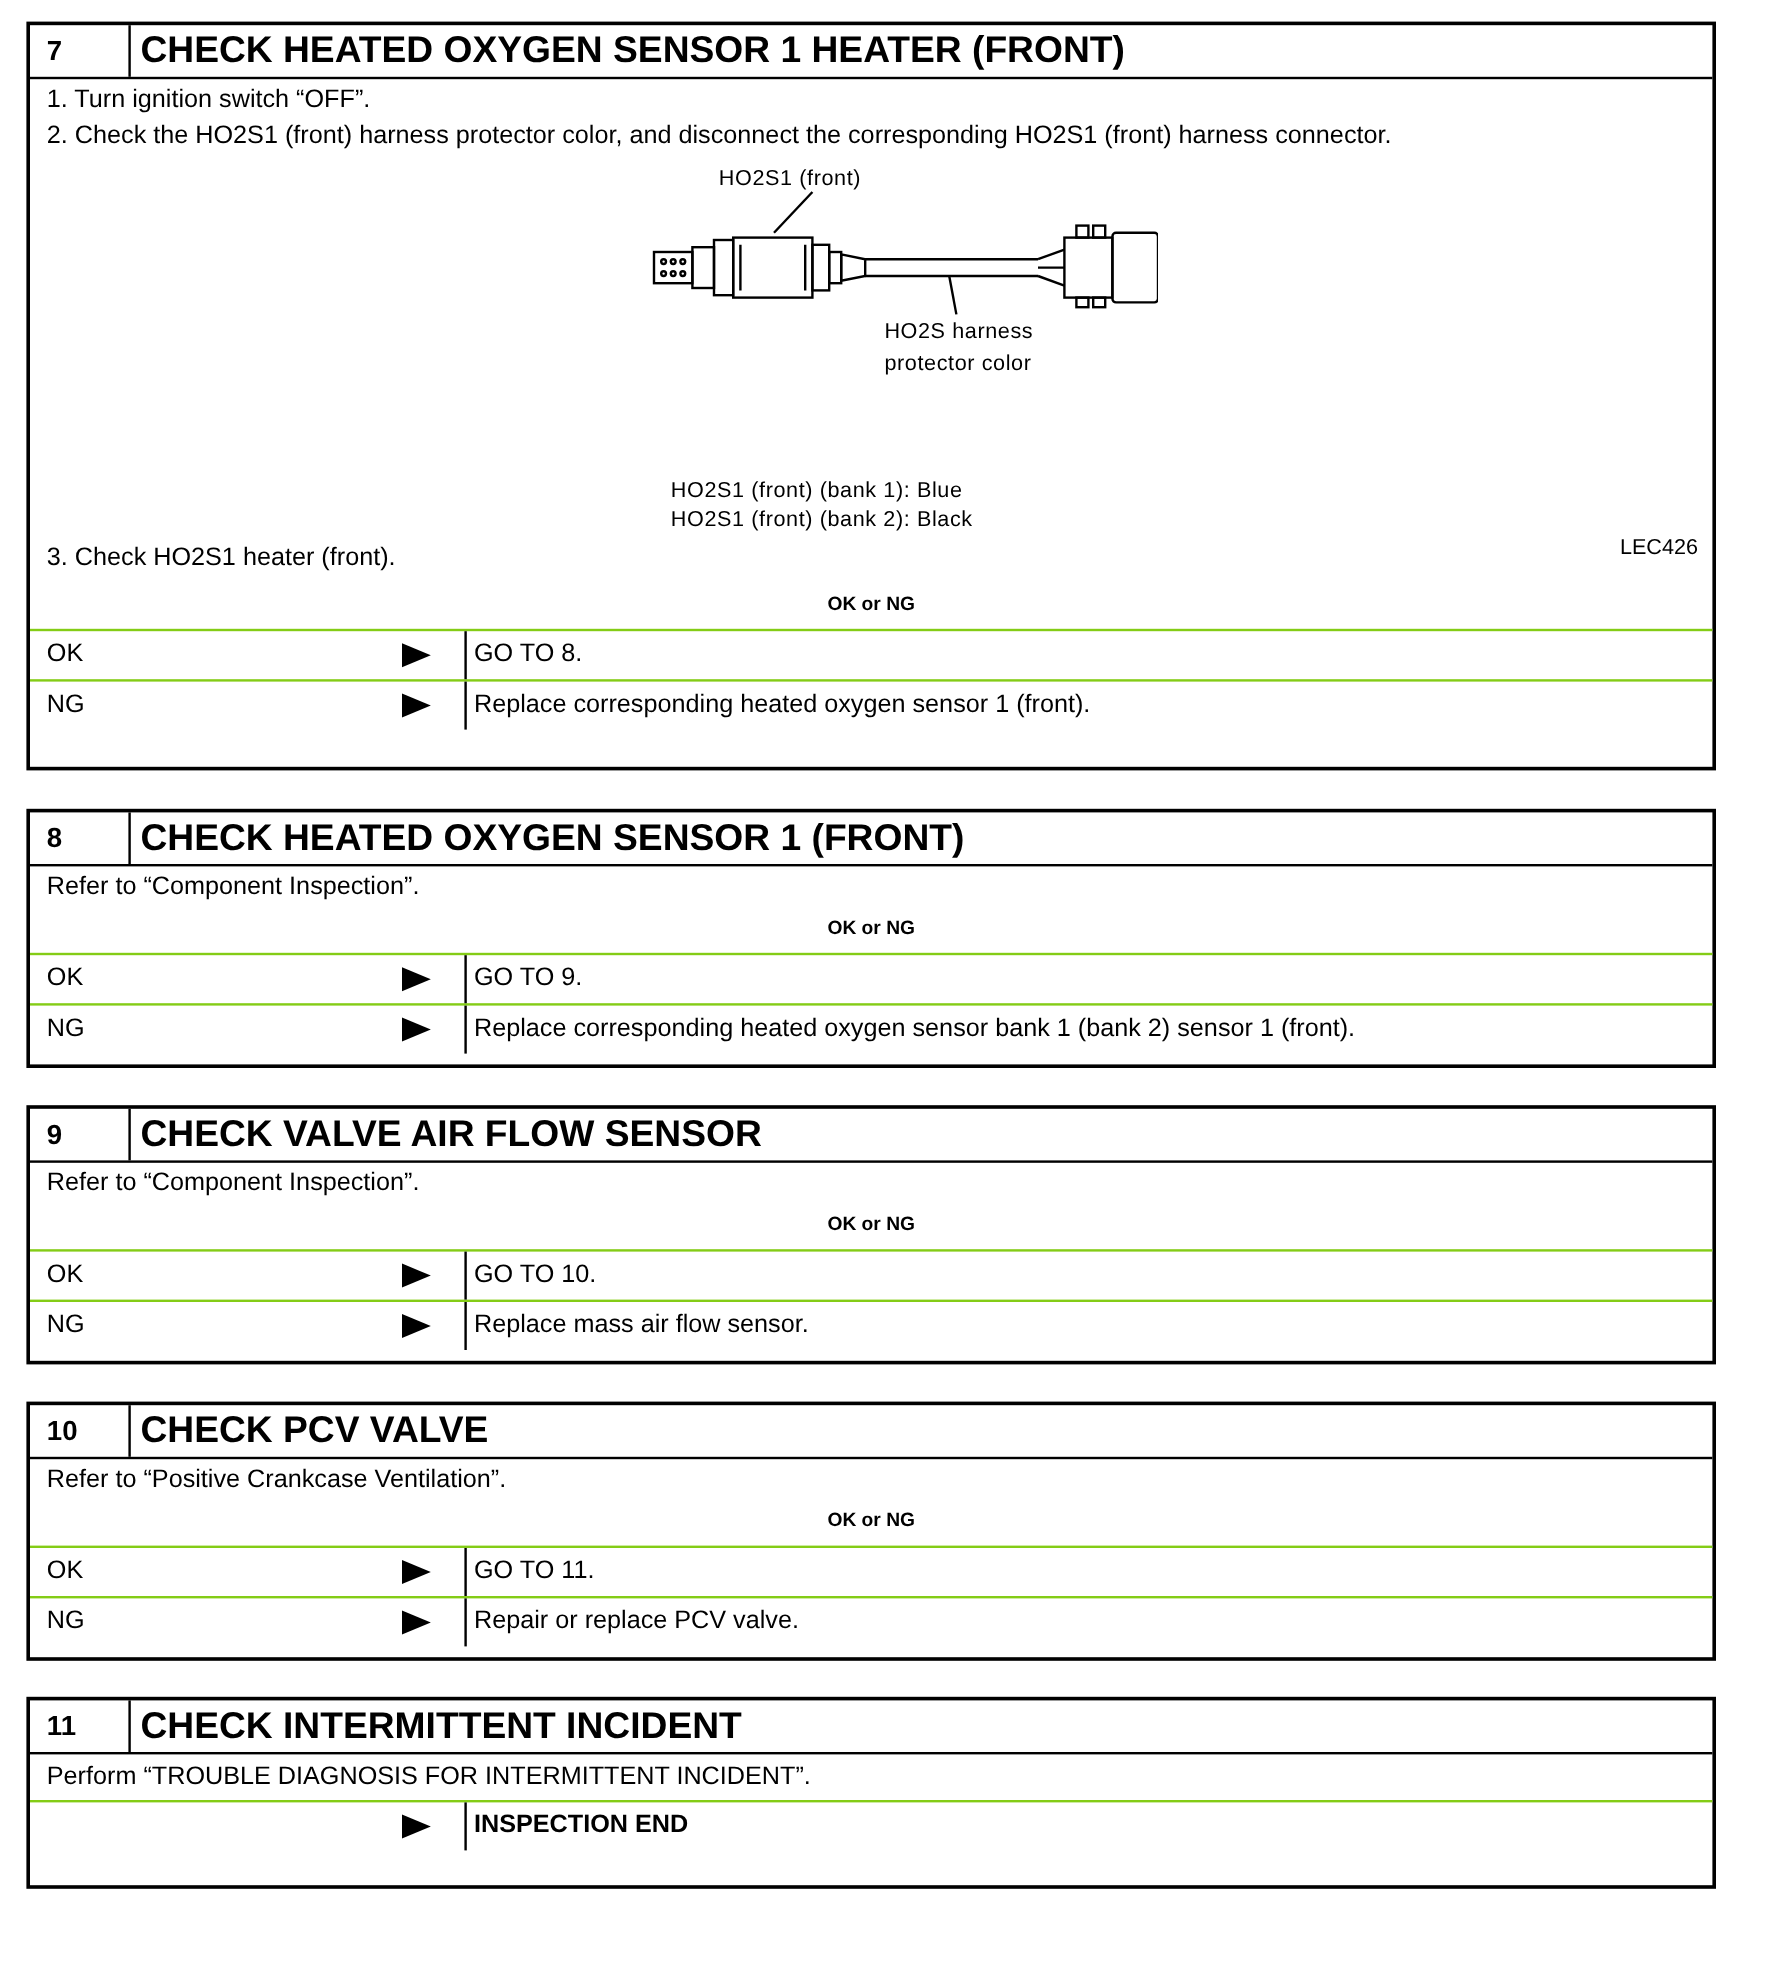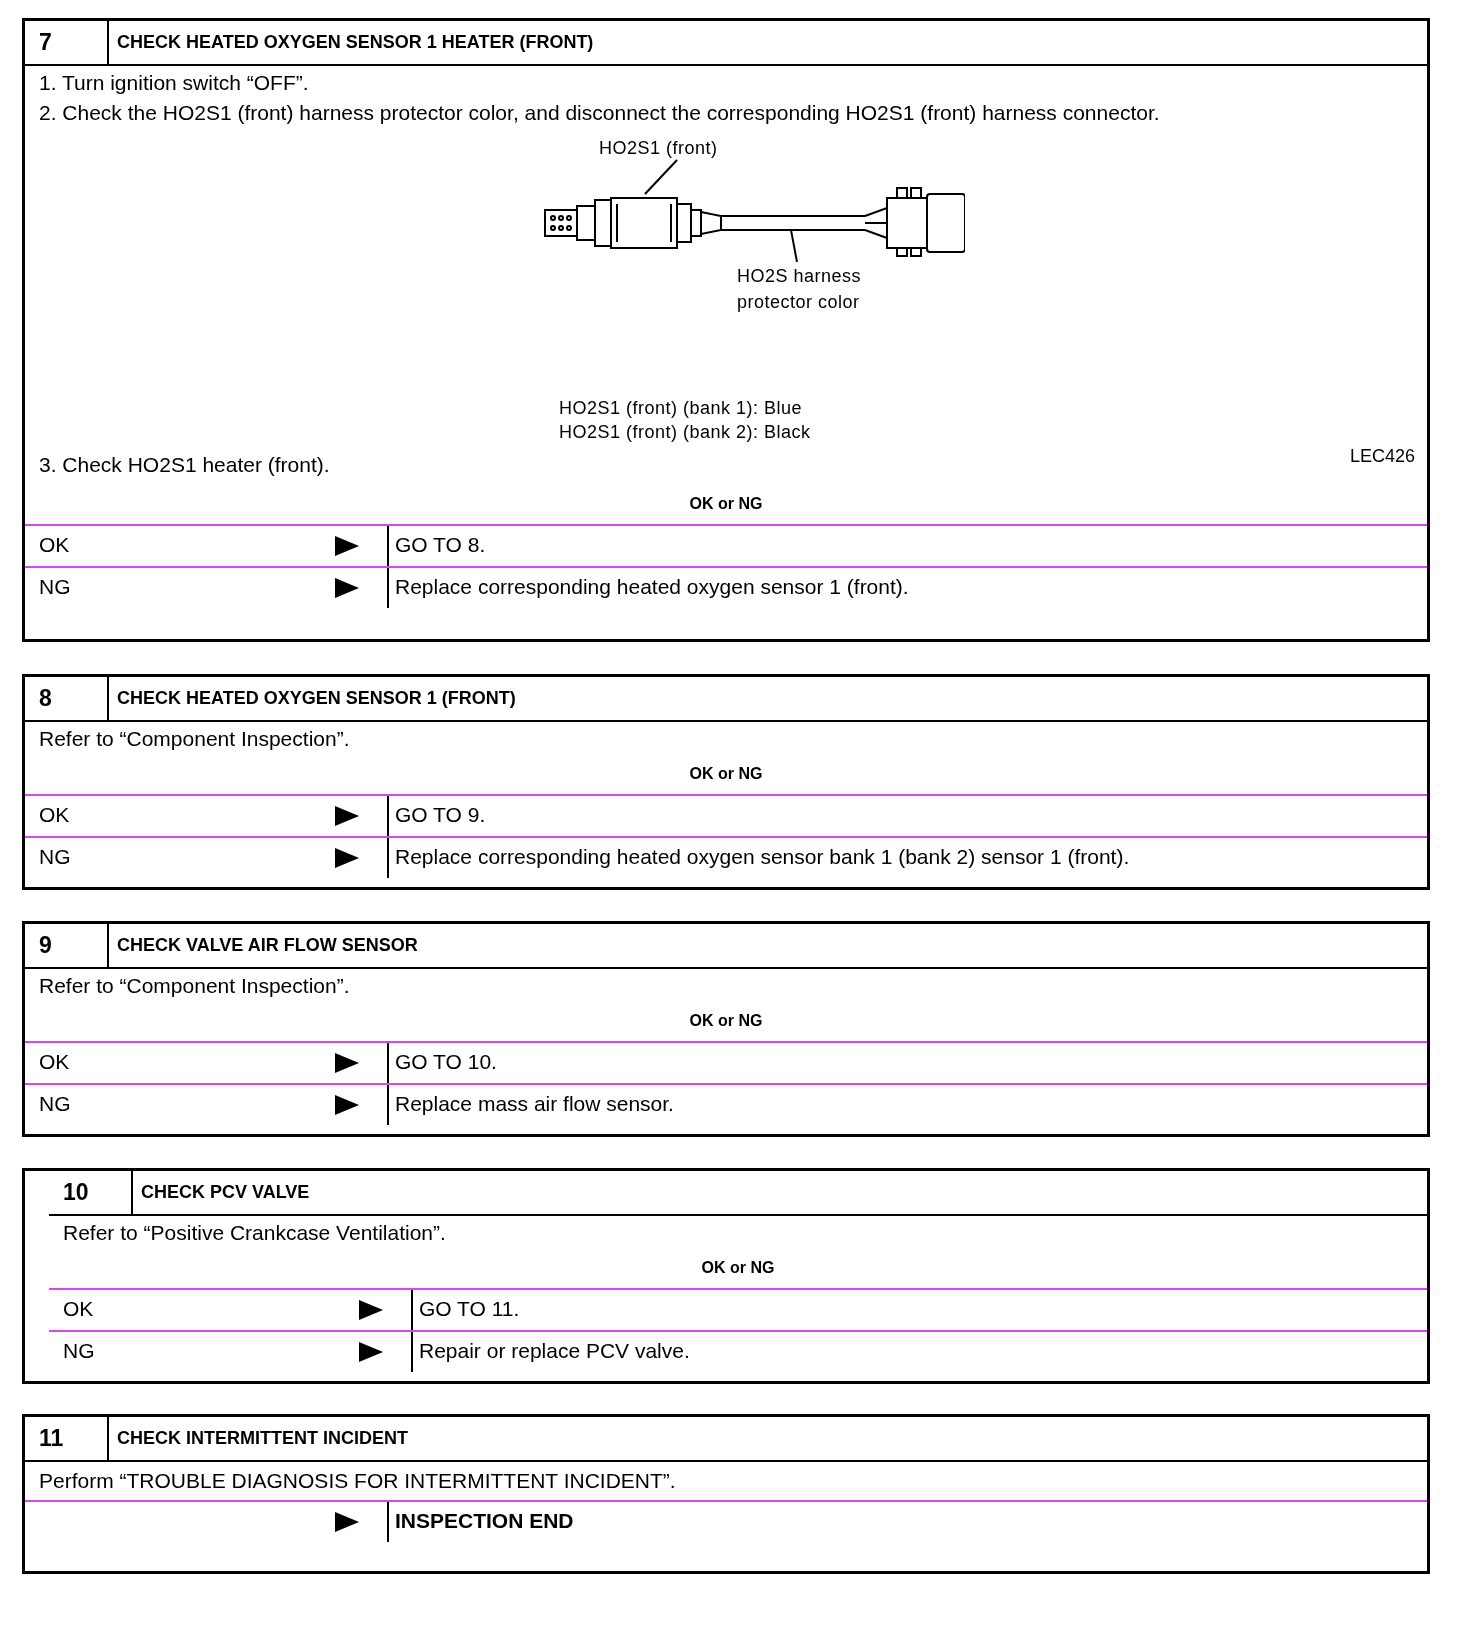--- a/index.html
+++ b/index.html
@@ -10,26 +10,26 @@
   .box {
     position: absolute; left: 22px; width: 1408px;
     border: 3px solid #000; box-sizing: border-box;
   }
   .hdr { display: flex; height: 43px; border-bottom: 2px solid #000; }
   .hdr .num {
     width: 84px; border-right: 2px solid #000; box-sizing: border-box;
     font-weight: bold; font-size: 23px; padding-left: 14px; line-height: 42px;
   }
   .hdr .title {
-    flex: 1; font-weight: bold; font-size: 18px; padding-left: 8px; line-height: 42px;
+    flex: 1; font-weight: bold; font-size: 31px; padding-left: 8px; line-height: 42px;
   }
   .body { position: relative; font-size: 21px; }
   .body .line { padding-left: 14px; line-height: 30px; }
   .okng { text-align: center; font-weight: bold; font-size: 16px; line-height: 40px; padding-left: 0; }
-  .row { display: flex; height: 40px; border-top: 2px solid #d946ef; font-size: 21px; }
+  .row { display: flex; height: 40px; border-top: 2px solid #84cc16; font-size: 21px; }
   .row .cond {
     width: 364px; border-right: 2px solid #000; box-sizing: border-box;
     position: relative; padding-left: 14px; line-height: 38px;
   }
   .row .arrow {
     position: absolute; right: 28px; top: 10px; width: 0; height: 0;
     border-top: 10px solid transparent; border-bottom: 10px solid transparent;
     border-left: 24px solid #000;
   }
   .row .act { flex: 1; padding-left: 6px; line-height: 38px; }
@@ -142,21 +142,21 @@
   <div class="row">
     <div class="cond"><span>OK</span><span class="arrow"></span></div>
     <div class="act">GO TO 10.</div>
   </div>
   <div class="row">
     <div class="cond"><span>NG</span><span class="arrow"></span></div>
     <div class="act">Replace mass air flow sensor.</div>
   </div>
 </div>
 
-<div class="box" style="top:1168px;height:216px;padding-left:24px;">
+<div class="box" style="top:1168px;height:216px;">
   <div class="hdr">
     <div class="num">10</div>
     <div class="title">CHECK PCV VALVE</div>
   </div>
   <div class="body">
     <div class="line" style="padding-top:2px;">Refer to “Positive Crankcase Ventilation”.</div>
     <div class="okng">OK or NG</div>
   </div>
   <div class="row">
     <div class="cond"><span>OK</span><span class="arrow"></span></div>

